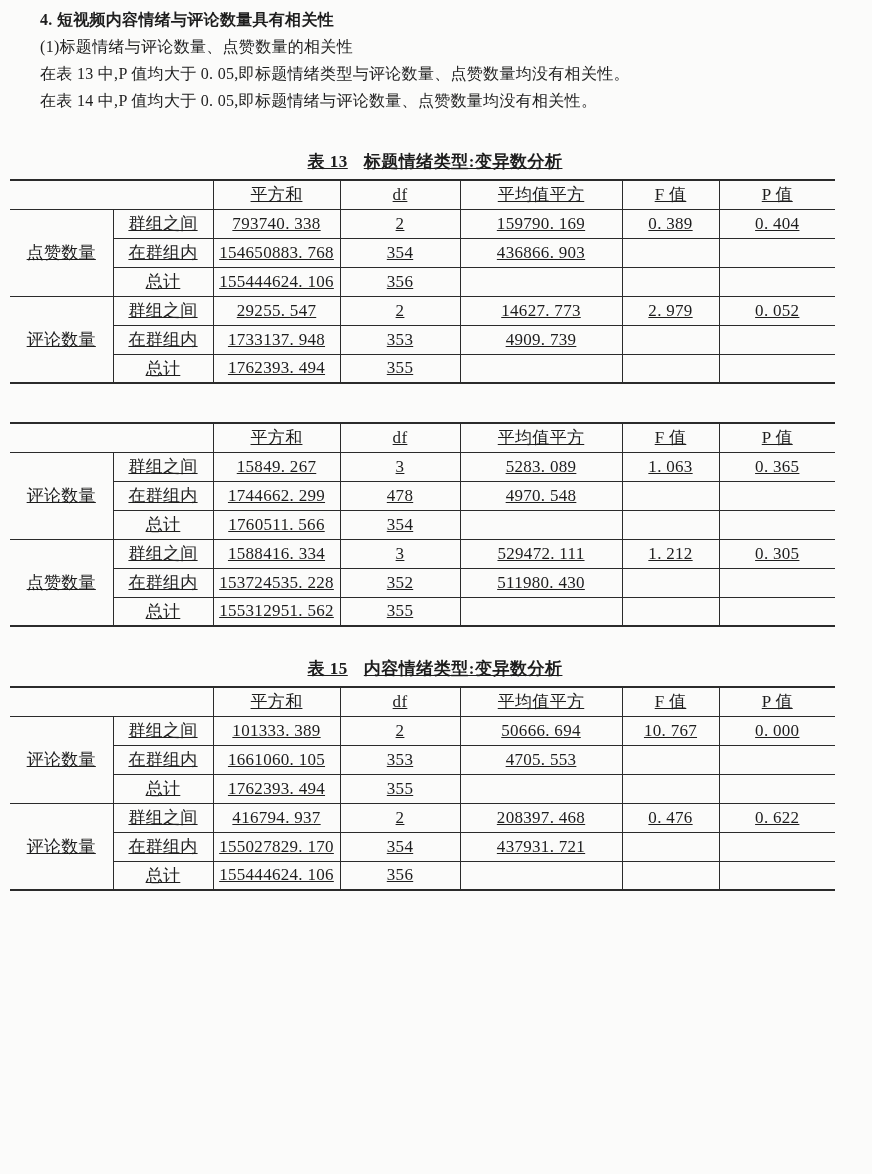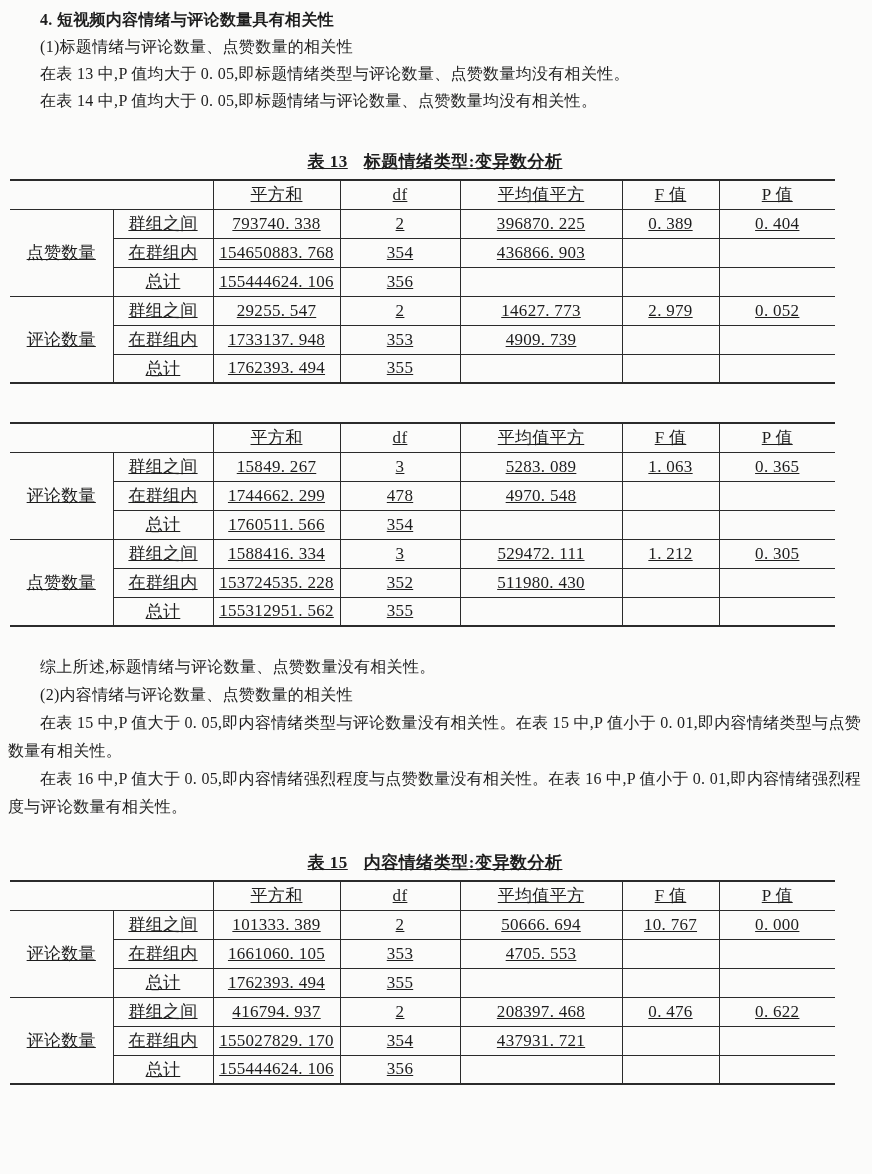--- a/index.html
+++ b/index.html
@@ -100,21 +100,21 @@
             <th>F 值</th>
             <th>P 值</th>
           </tr>
         </thead>
         <tbody>
           <tr>
             <td rowspan="3" class="rowlabel">点赞数量</td>
             <td>群组之间</td>
             <td>793740. 338</td>
             <td>2</td>
-            <td>396870. 225</td>
+            <td>159790. 169</td>
             <td>0. 389</td>
             <td>0. 404</td>
           </tr>
           <tr>
             <td>在群组内</td>
             <td>154650883. 768</td>
             <td>354</td>
             <td>436866. 903</td>
             <td></td>
             <td></td>
@@ -225,26 +225,20 @@
             <td>155312951. 562</td>
             <td>355</td>
             <td></td>
             <td></td>
             <td></td>
           </tr>
         </tbody>
       </table>
   </section>
 
-  <section class="text-block middle">
-    <p>综上所述,标题情绪与评论数量、点赞数量没有相关性。</p>
-    <p>(2)内容情绪与评论数量、点赞数量的相关性</p>
-    <p>在表 15 中,P 值大于 0. 05,即内容情绪类型与评论数量没有相关性。在表 15 中,P 值小于 0. 01,即内容情绪类型与点赞数量有相关性。</p>
-    <p>在表 16 中,P 值大于 0. 05,即内容情绪强烈程度与点赞数量没有相关性。在表 16 中,P 值小于 0. 01,即内容情绪强烈程度与评论数量有相关性。</p>
-  </section>
 
   <section class="table-block third">
     <p class="tbl-title"><span class="tbl-num">表 15</span><span>内容情绪类型:变异数分析</span></p>
     <table class="anova">
         <colgroup>
           <col style="width: 103px;">
           <col style="width: 100px;">
           <col style="width: 127px;">
           <col style="width: 120px;">
           <col style="width: 162px;">

